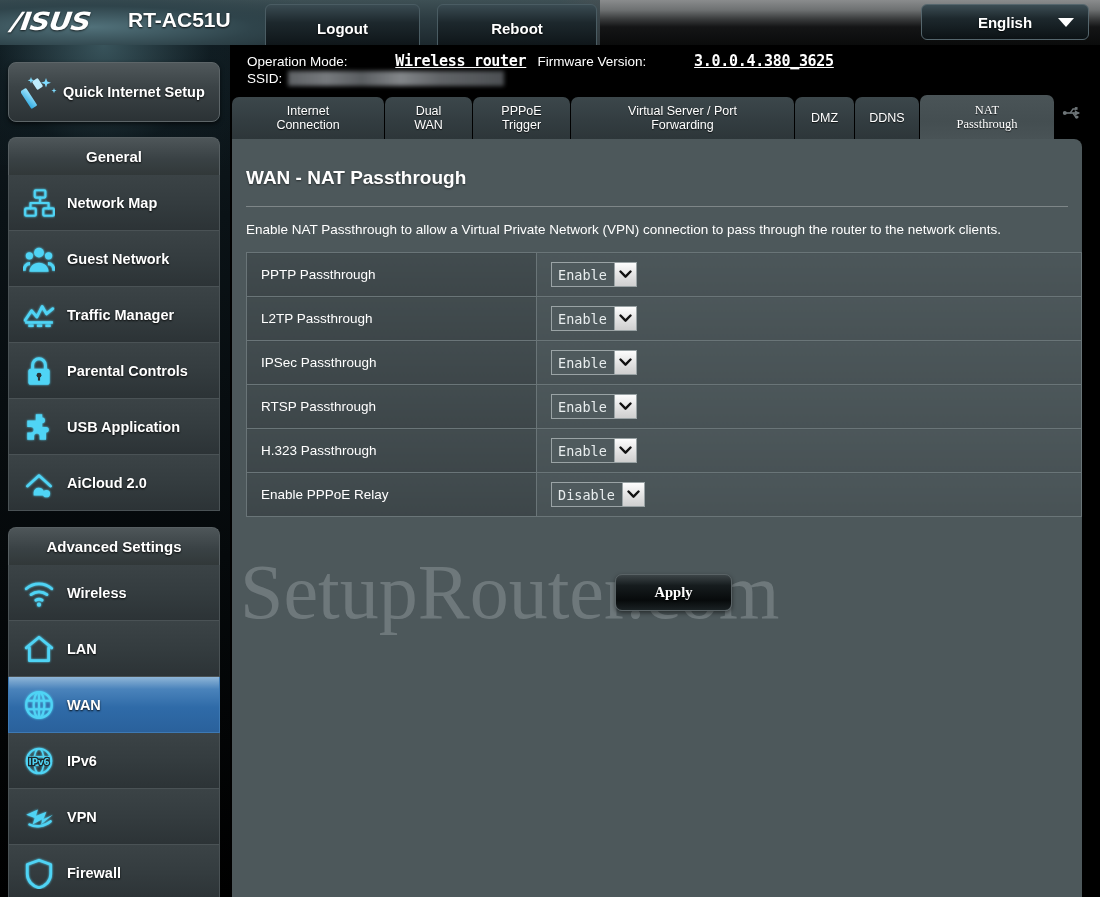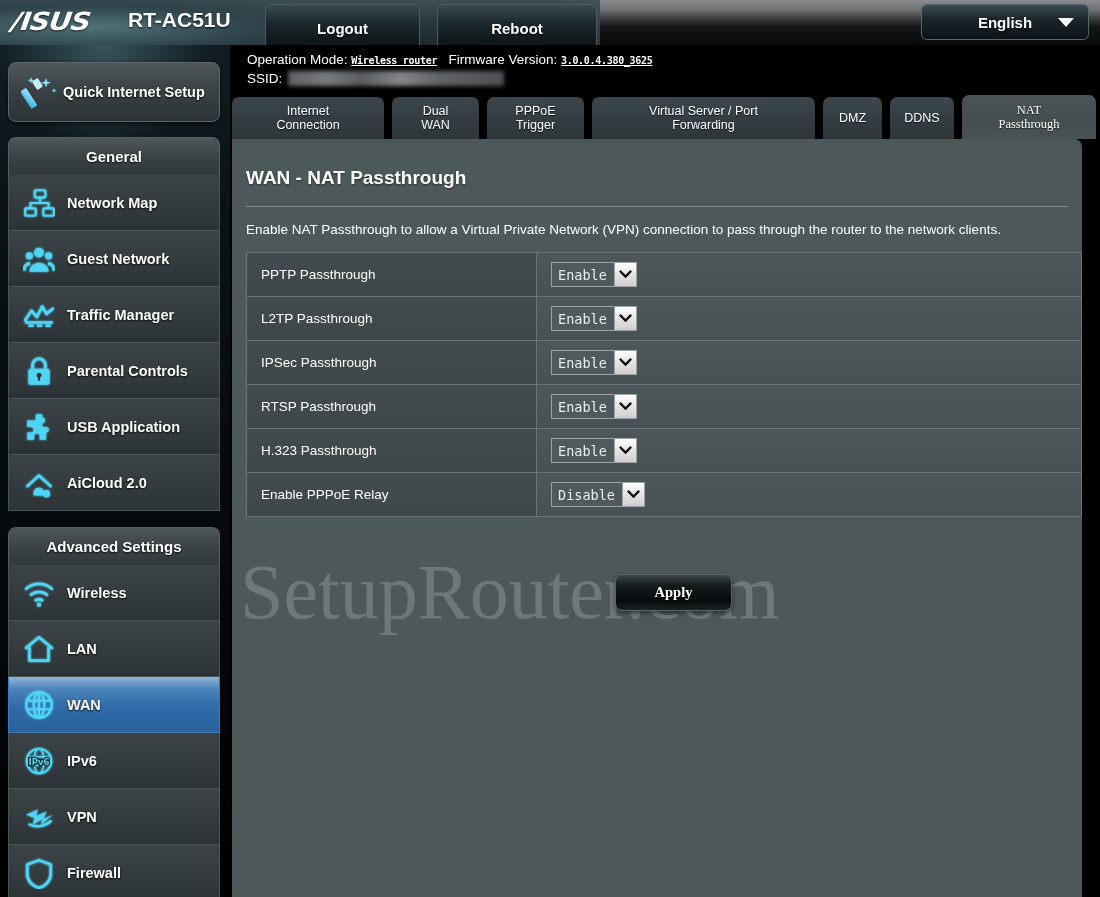--- a/index.html
+++ b/index.html
@@ -117,23 +117,24 @@
     background: #000000;
     color: #ffffff;
   }
   #op-line {
     position: absolute; left: 17px; top: 7px;
     font-size: 13.5px; white-space: nowrap;
   }
   .mono-u {
     font-family: "DejaVu Sans Mono", monospace;
     font-weight: 700;
-    font-size: 10px;
+    font-size: 15px;
     text-decoration: underline;
     letter-spacing: -0.3px;
+    margin-left: 44px;
   }
   #ssid-line {
     position: absolute; left: 17px; top: 26px;
     font-size: 13.5px;
     display: flex; align-items: center; gap: 6px;
   }
   #ssid-redacted {
     width: 216px; height: 15px;
     background: linear-gradient(90deg,#6f7377 0%,#8c9094 18%,#6a6e72 34%,#9a9ea2 52%,#72767a 70%,#5a5e62 100%);
     filter: blur(2.2px);
@@ -144,21 +145,21 @@
     display: flex; gap: 14px; align-items: center;
   }
   .sicon { width: 22px; height: 20px; display:block; }
 
   
   #tabs {
     position: absolute;
     left: 232px; top: 95px;
     height: 44px;
     display: flex; align-items: flex-end;
-    gap: 8px;
+    gap: 1px;
   }
   .tab {
     height: 42px;
     border-radius: 7px 7px 0 0;
     background: linear-gradient(180deg,#3c474b 0%, #333d41 55%, #2d3639 100%);
     color: #ffffff;
     font-size: 12.5px;
     line-height: 14px;
     display: flex; flex-direction: column;
     align-items: center; justify-content: center;

